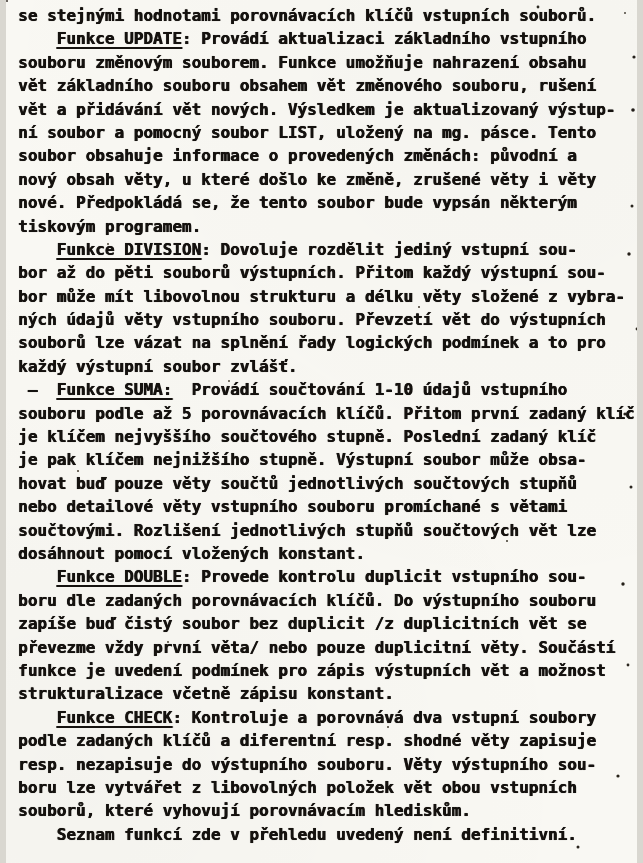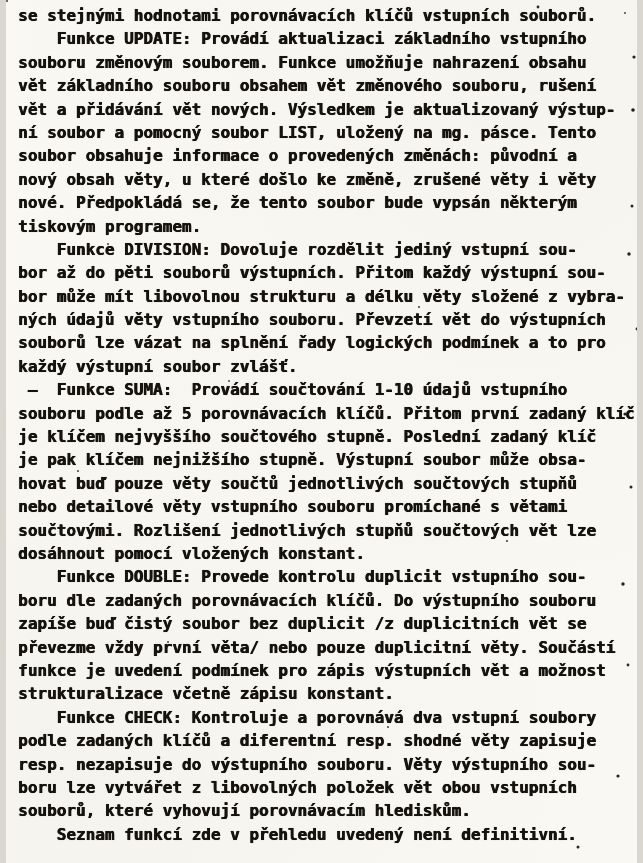--- a/index.html
+++ b/index.html
@@ -24,20 +24,21 @@
     left: 12px;
     right: 2px;
     font-size: 16px;
     line-height: 23.4px;
     white-space: pre;
     text-shadow: 0.6px 0 0 currentColor, 0 0 0.7px rgba(20,15,10,0.65);
     filter: blur(0.25px);
   }
   .line { height: 23.4px; overflow: hidden; }
   .fn {
+    text-decoration: underline;
     text-decoration-thickness: 1.6px;
     text-underline-offset: 3px;
   }
   
   .speckles { position: absolute; inset: 0; pointer-events: none; }
   .speckles i {
     position: absolute; display: block;
     width: 2px; height: 2px; border-radius: 50%;
     background: #3a352e;
     box-shadow:

